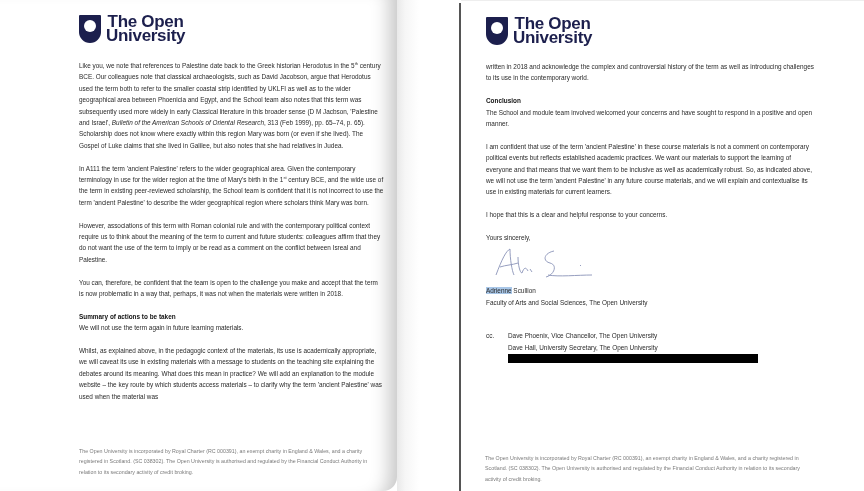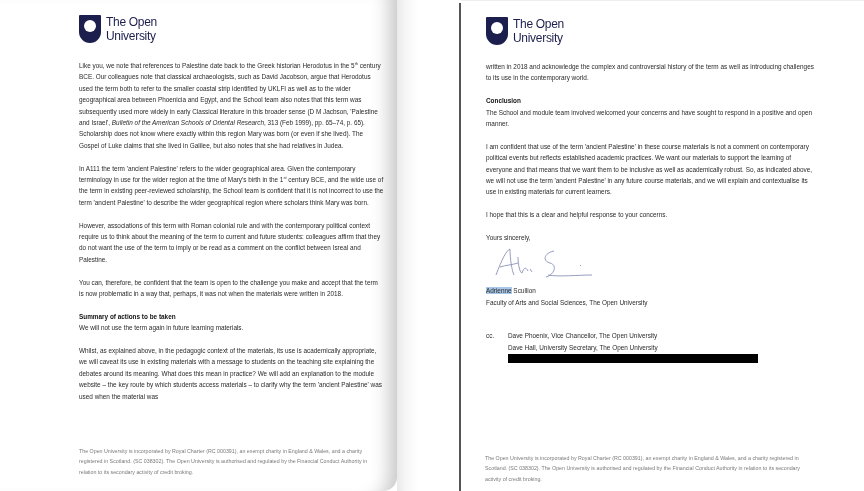--- a/index.html
+++ b/index.html
@@ -33,21 +33,21 @@
   }
   .logo-mark {
     width: 22px; height: 28px; background: #1c1f4d;
     border-radius: 1px 1px 11px 11px; position: relative; margin-right: 5px;
   }
   .logo-mark::after {
     content: ""; position: absolute; left: 5px; top: 5px; width: 12px; height: 12px;
     background: #fff; border-radius: 50%;
   }
   .logo-text {
-    color: #1c1f4d; font-weight: normal; font-size: 12px; line-height: 14px; letter-spacing: -0.3px;
+    color: #1c1f4d; font-weight: bold; font-size: 17px; line-height: 14px; letter-spacing: -0.3px; text-align: center;
   }
   .body-text {
     position: absolute; font-size: 6.4px; line-height: 11.4px; color: #2a2a2a;
   }
   .body-text p { margin: 0 0 11.4px 0; }
   .body-text .h { font-weight: bold; color: #111; }
   sup { font-size: 4px; line-height: 0; }
   .footer {
     position: absolute; font-size: 5.3px; line-height: 10.3px; color: #7a7a7a;
   }

